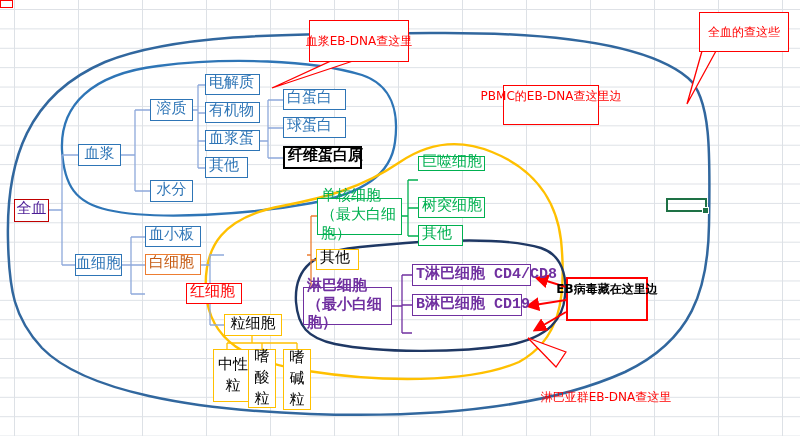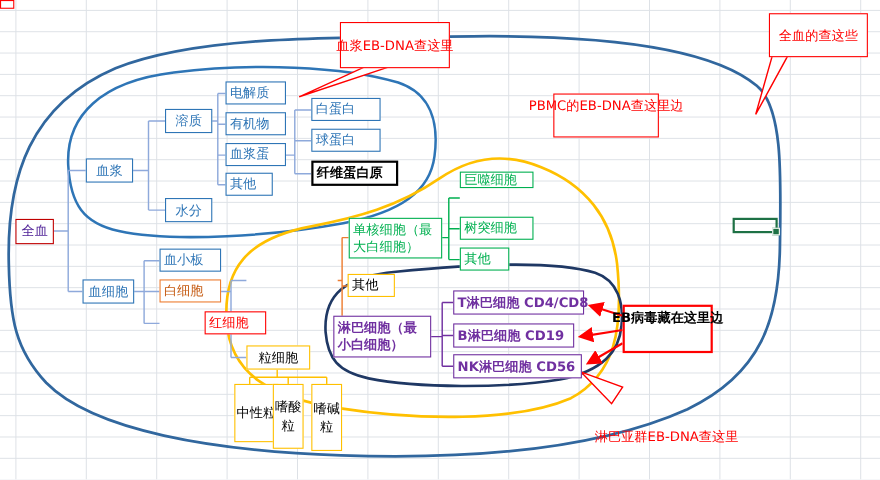--- a/index.html
+++ b/index.html
@@ -9,22 +9,22 @@
       linear-gradient(to right, #dde1e6 1px, transparent 1px),
       linear-gradient(to bottom, #dde1e6 1px, transparent 1px);
     background-size:64px 100%, 100% 19.4px;
     background-position:14px 0, 0 9px;
     font-family:"DejaVu Sans","Liberation Sans",sans-serif;
   }
   svg.overlay{position:absolute;left:0;top:0;}
   .node{
     position:absolute;box-sizing:border-box;background:#fff;
     border:1.5px solid #2E75B6;color:#2E75B6;
-    font-size:12px;line-height:1.25;padding:1px 3px;
-    display:flex;align-items:center;white-space:nowrap;
+    font-size:15px;line-height:1.25;padding:1px 3px;
+    display:flex;align-items:center;white-space:nowrap;font-family:Liberation Mono, monospace;
   }
   .orangebox{border-color:#ED7D31;color:#C55A11;}
   .redbox{border-color:#FF0000;color:#FF0000;margin-left:41px;}
   .greenbox{border-color:#00B050;color:#00B050;}
   .purplebox{border-color:#7030A0;color:#7030A0;font-weight:bold;}
   .goldbox{border-color:#FFC000;color:#000;}
   .blackbox{border-color:#000;color:#000;border-width:2px;font-weight:bold;}
   .darkred{border-color:#C00000;color:#4c1d95;}
   .wrap{white-space:normal;word-break:break-all;}
   .vert{white-space:normal;word-break:break-all;text-align:center;justify-content:center;line-height:1.4;padding:1px 0;}
@@ -96,21 +96,20 @@
   <div class="node orangebox" style="left:145px;top:254px;width:56px;height:21px">白细胞</div>
   <div class="node redbox" style="left:145px;top:283px;width:56px;height:21px">红细胞</div>
   <div class="node greenbox wrap" style="left:317px;top:198px;width:85px;height:37px">单核细胞（最大白细胞）</div>
   <div class="node greenbox" style="left:418px;top:156px;width:67px;height:15px">巨噬细胞</div>
   <div class="node greenbox" style="left:418px;top:197px;width:67px;height:21px">树突细胞</div>
   <div class="node greenbox" style="left:418px;top:225px;width:45px;height:21px">其他</div>
   <div class="node goldbox" style="left:316px;top:249px;width:43px;height:21px">其他</div>
   <div class="node purplebox wrap" style="left:303px;top:287px;width:89px;height:38px">淋巴细胞（最小白细胞）</div>
   <div class="node purplebox" style="left:412px;top:264px;width:119px;height:22px">T淋巴细胞 CD4/CD8</div>
   <div class="node purplebox" style="left:412px;top:294px;width:110px;height:22px">B淋巴细胞 CD19</div>
-  <div class="node purplebox" style="left:412px;top:322px;width:117px;height:22px">NK淋巴细胞 CD56</div>
   <div class="node goldbox center" style="left:224px;top:314px;width:58px;height:22px">粒细胞</div>
   <div class="node goldbox vert" style="left:213px;top:349px;width:40px;height:53px">中性粒</div>
   <div class="node goldbox vert" style="left:248px;top:349px;width:28px;height:59px">嗜酸粒</div>
   <div class="node goldbox vert" style="left:283px;top:349px;width:28px;height:61px">嗜碱粒</div>
 
   <div class="callout ctr" style="left:309px;top:20px;width:100px;height:42px">
     <span class="line">血浆EB-DNA查</span>
     <span class="line">这里</span>
   </div>
   <div class="callout ctr" style="left:699px;top:12px;width:90px;height:40px">

